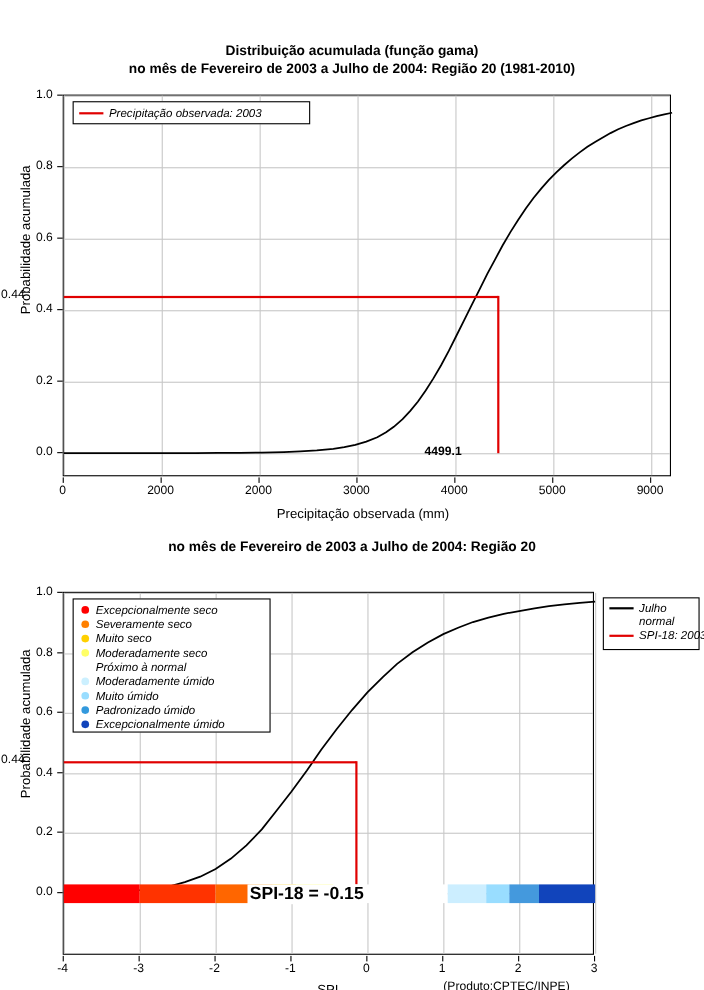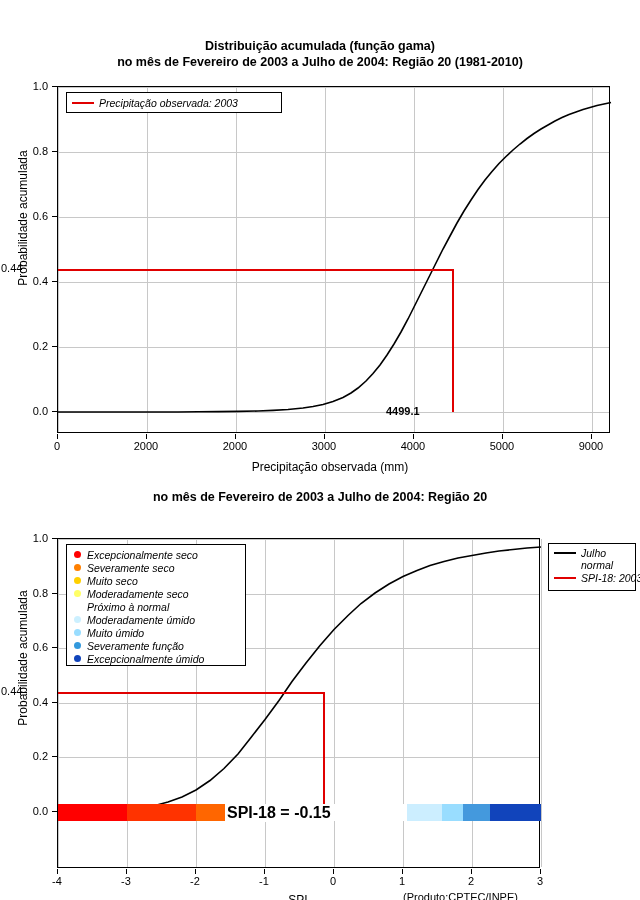--- a/index.html
+++ b/index.html
@@ -297,21 +297,21 @@
       <div class="legend-row">
         <span class="legend-dot" style="background:#ccf0ff;"></span>
         <span class="legend-label">Moderadamente úmido</span>
       </div>
       <div class="legend-row">
         <span class="legend-dot" style="background:#99ddff;"></span>
         <span class="legend-label">Muito úmido</span>
       </div>
       <div class="legend-row">
         <span class="legend-dot" style="background:#3399dd;"></span>
-        <span class="legend-label">Severamente função</span>
+        <span class="legend-label">Padronizado úmido</span>
       </div>
       <div class="legend-row">
         <span class="legend-dot" style="background:#1144bb;"></span>
         <span class="legend-label">Excepcionalmente úmido</span>
       </div>
     </div>
   </div>
 
   <div class="legend-box" style="left:548px; top:60px; width:88px; height:48px;">
     <div class="legend-row" style="height:12px;">

